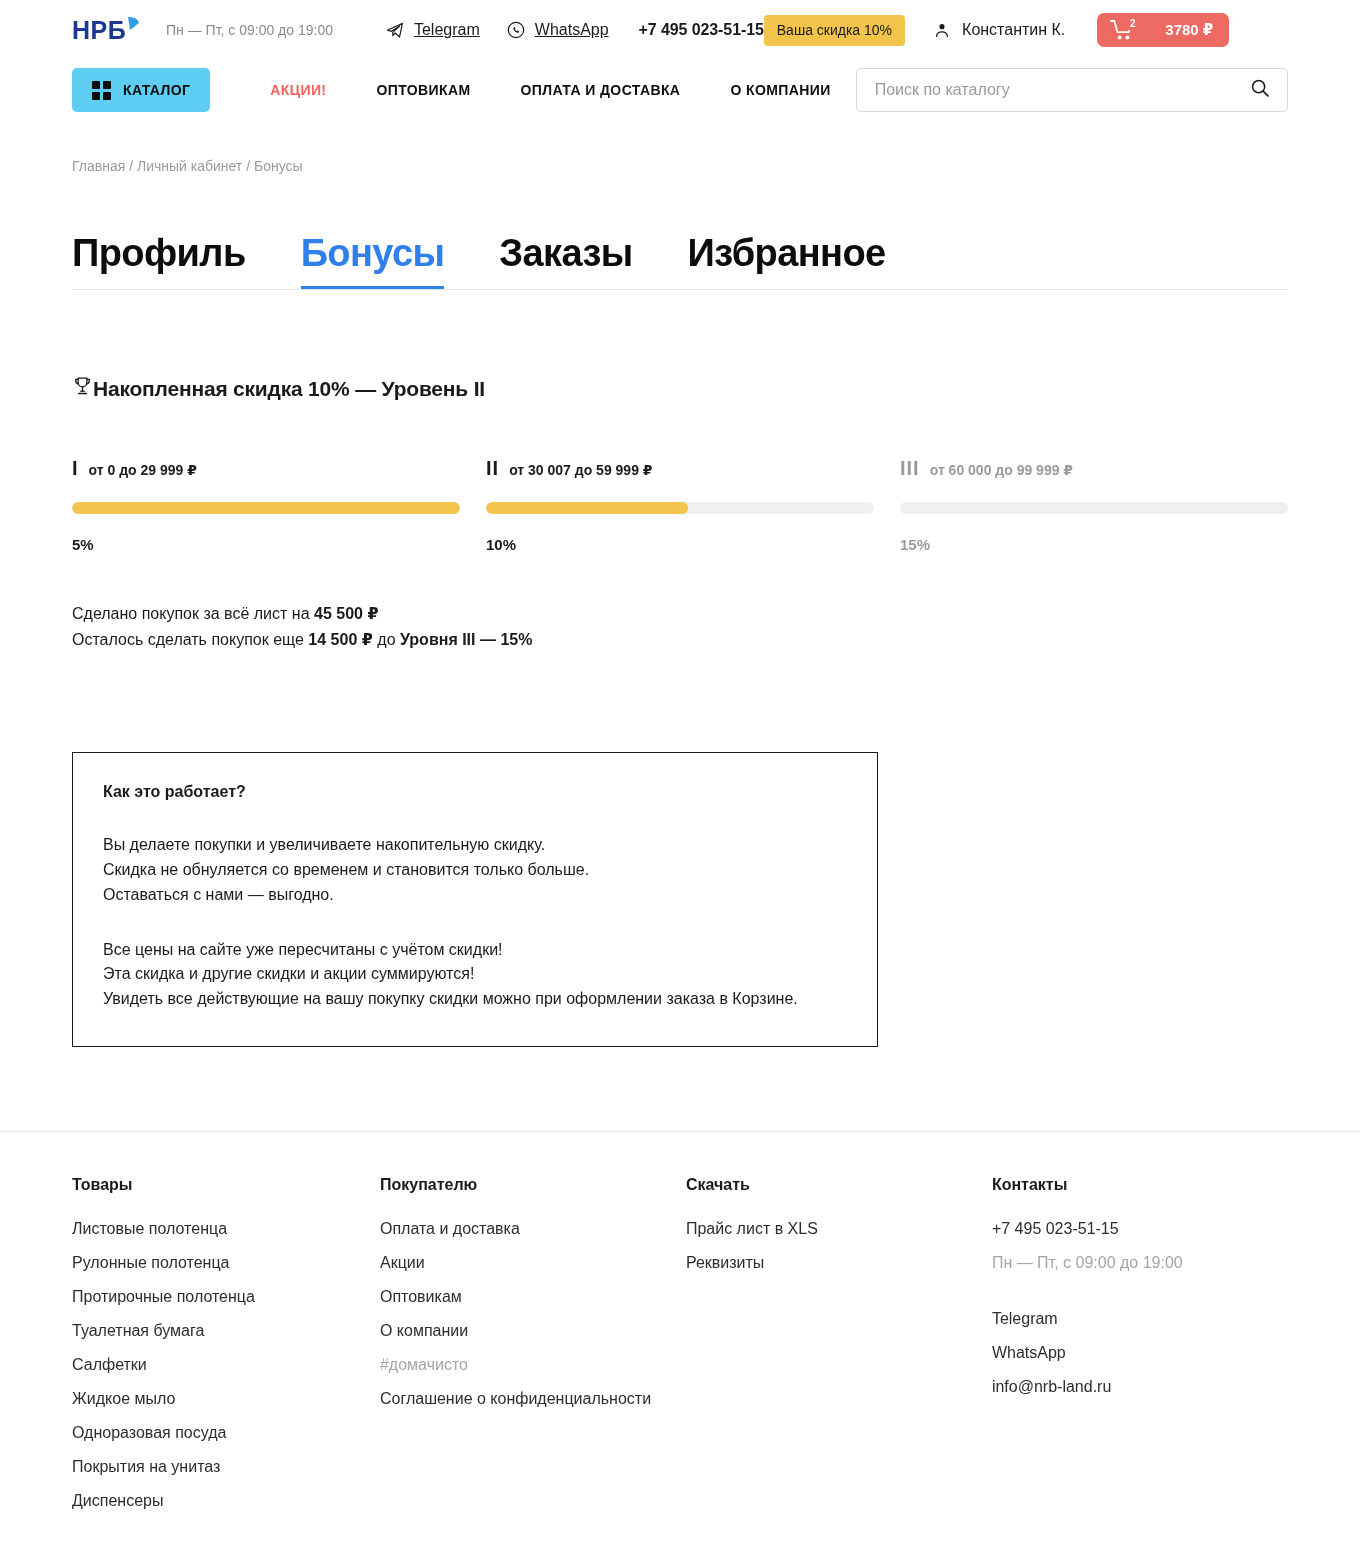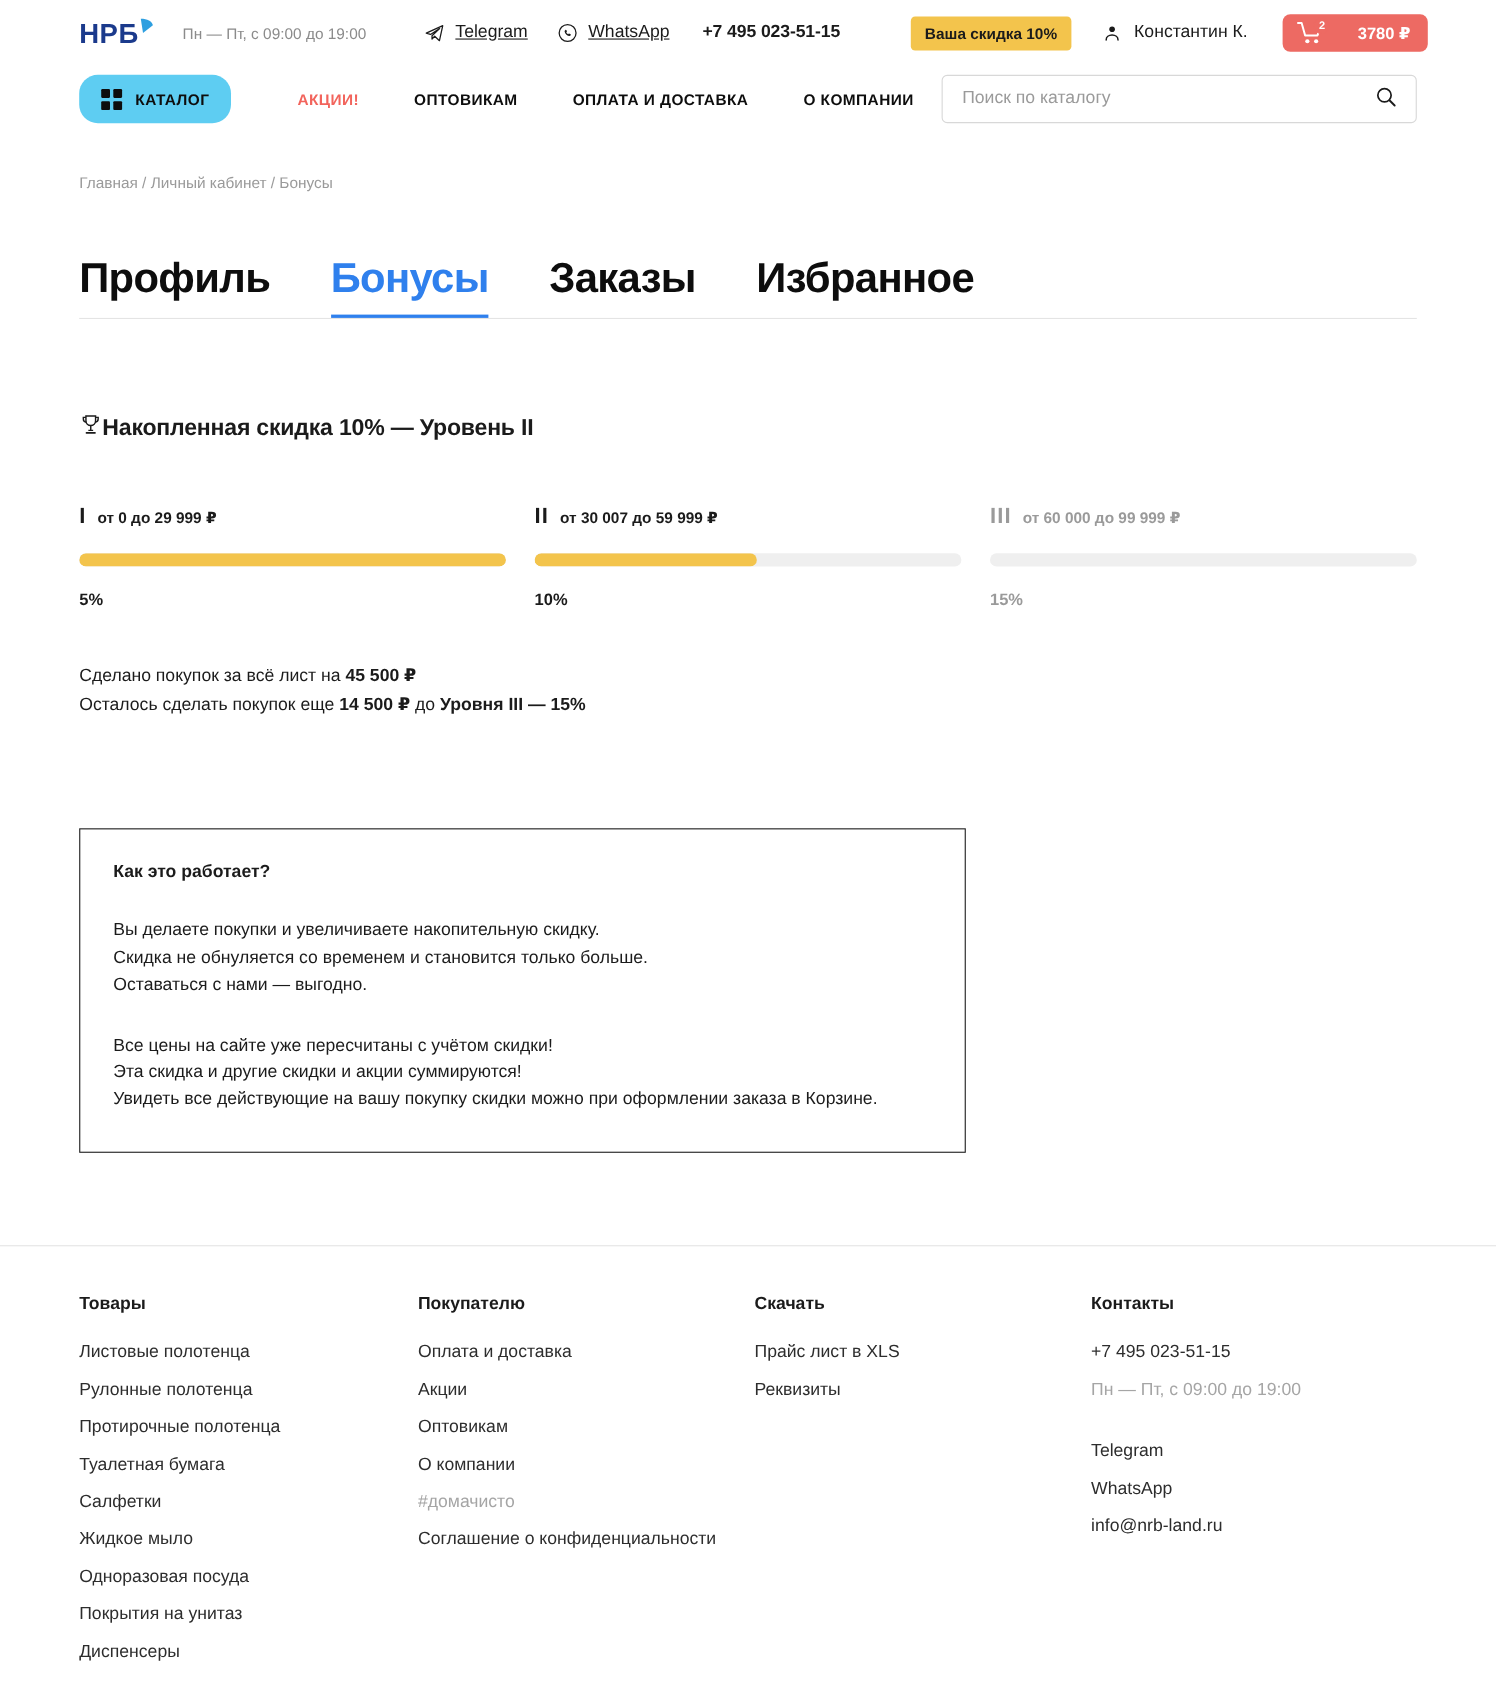--- a/index.html
+++ b/index.html
@@ -18,23 +18,22 @@
     display: flex; align-items: center;
     height: 60px; padding: 4px 72px;
     gap: 0;
   }
   .logo { width: 72px; height: 34px; display:flex; align-items:center; }
   .worktime { margin-left: 22px; color: #8b8b8b; font-size: 14px; white-space: nowrap; }
   .msgr { display:flex; align-items:center; gap:9px; margin-left: 52px; font-size: 16px; color:#1b1b1b; }
   .msgr.wa { margin-left: 26px; }
   .phone-top { margin-left: 30px; font-size: 16px; font-weight: 700; letter-spacing: -0.1px; white-space: nowrap; }
   .discount-badge {
-    margin-left: 64px;
     background: #f3c44c; color: #1b1b1b;
-    font-weight: 700; font-size: 14px;
+    font-weight: 400; font-size: 14px;
     padding: 7px 13px 8px; border-radius: 4px; white-space: nowrap;
   }
   .user { display:flex; align-items:center; gap:11px; margin-left: 28px; font-size:16px; white-space:nowrap; }
   .cart {
     margin-left: 32px;
     background: #ed6a63; color:#fff; border-radius: 7px;
     height: 34px; min-width: 132px;
     display:flex; align-items:center; justify-content: space-between;
     padding: 0 16px 0 13px; gap: 10px;
   }
@@ -47,21 +46,21 @@
     width: 15px; height:15px; border-radius:50%;
     display:flex; align-items:center; justify-content:center;
     border: 1.5px solid #ed6a63;
   }
 
   
   .navbar { display:flex; align-items:center; height: 60px; padding: 0 72px; }
   .catalog-btn {
     background: #5ecdf2; color:#0d0d0d;
     display:flex; align-items:center; gap:12px;
-    height: 44px; padding: 0 20px; border-radius: 17px;
+    height: 44px; padding: 0 20px; border-radius: 5px;
     font-weight: 700; font-size: 14px; letter-spacing: .4px;
   }
   .grid-ico { display:grid; grid-template-columns: 8px 8px; grid-template-rows: 8px 8px; gap:3px; }
   .grid-ico i { background:#0d0d0d; display:block; width:8px; height:8px; border-radius:1px; }
   .navlinks { display:flex; align-items:center; gap: 0; margin-left: 42px; }
   .navlinks a {
     text-decoration:none; color:#0d0d0d;
     font-weight:700; font-size:14px; letter-spacing:.4px;
     padding: 0 25px; white-space:nowrap;
   }

